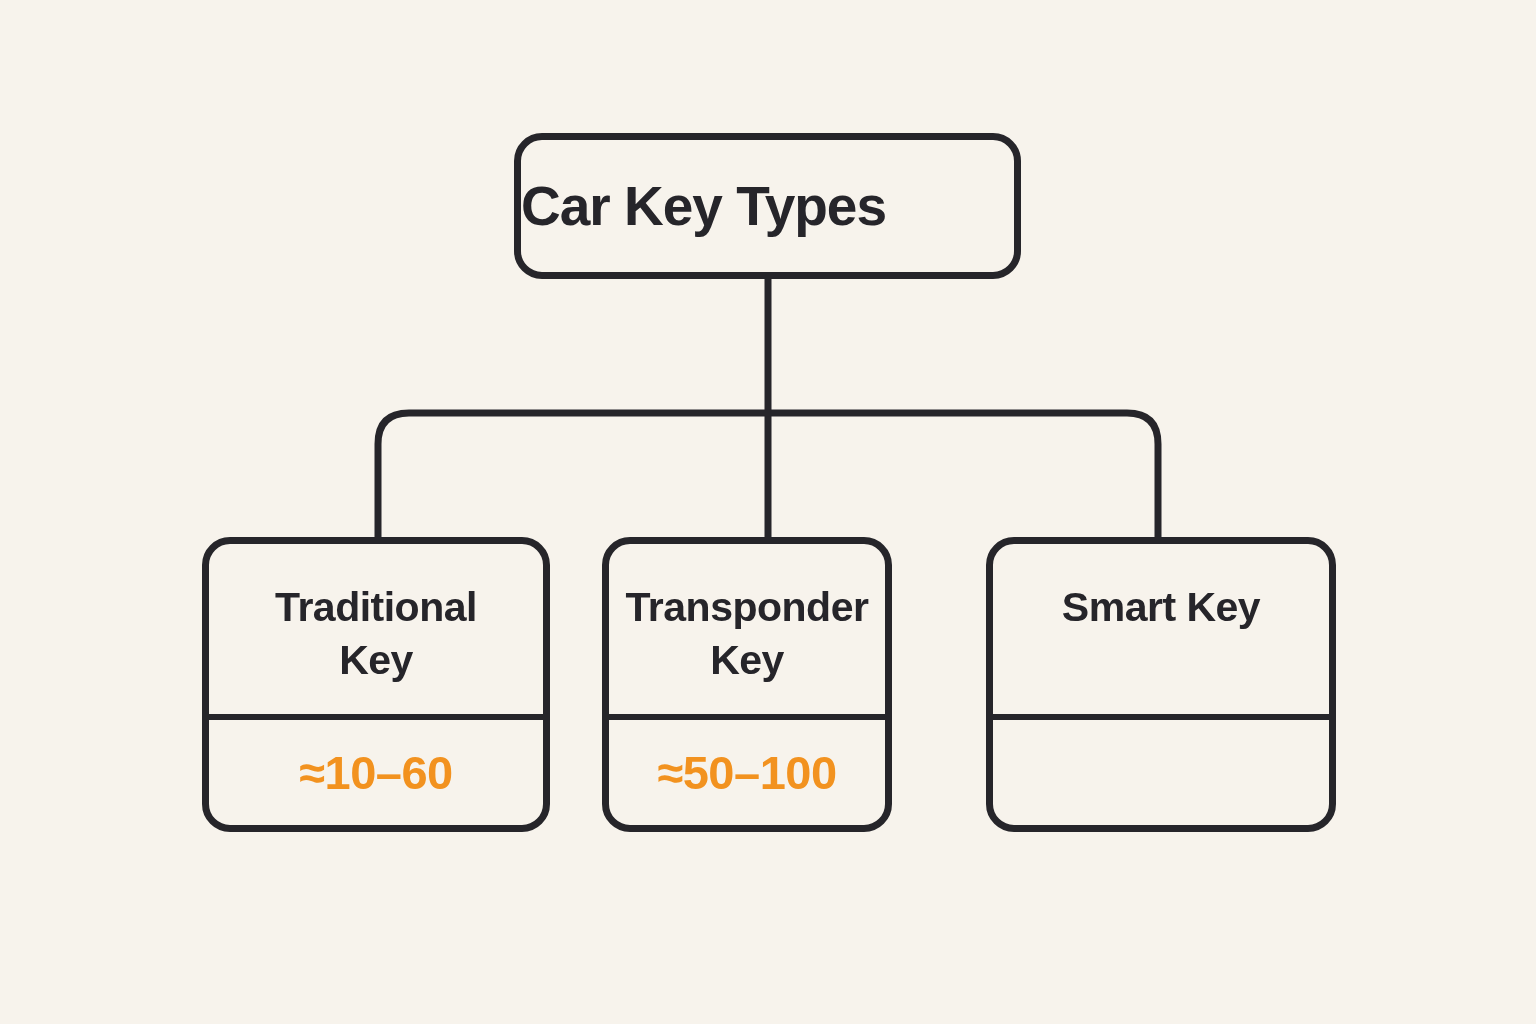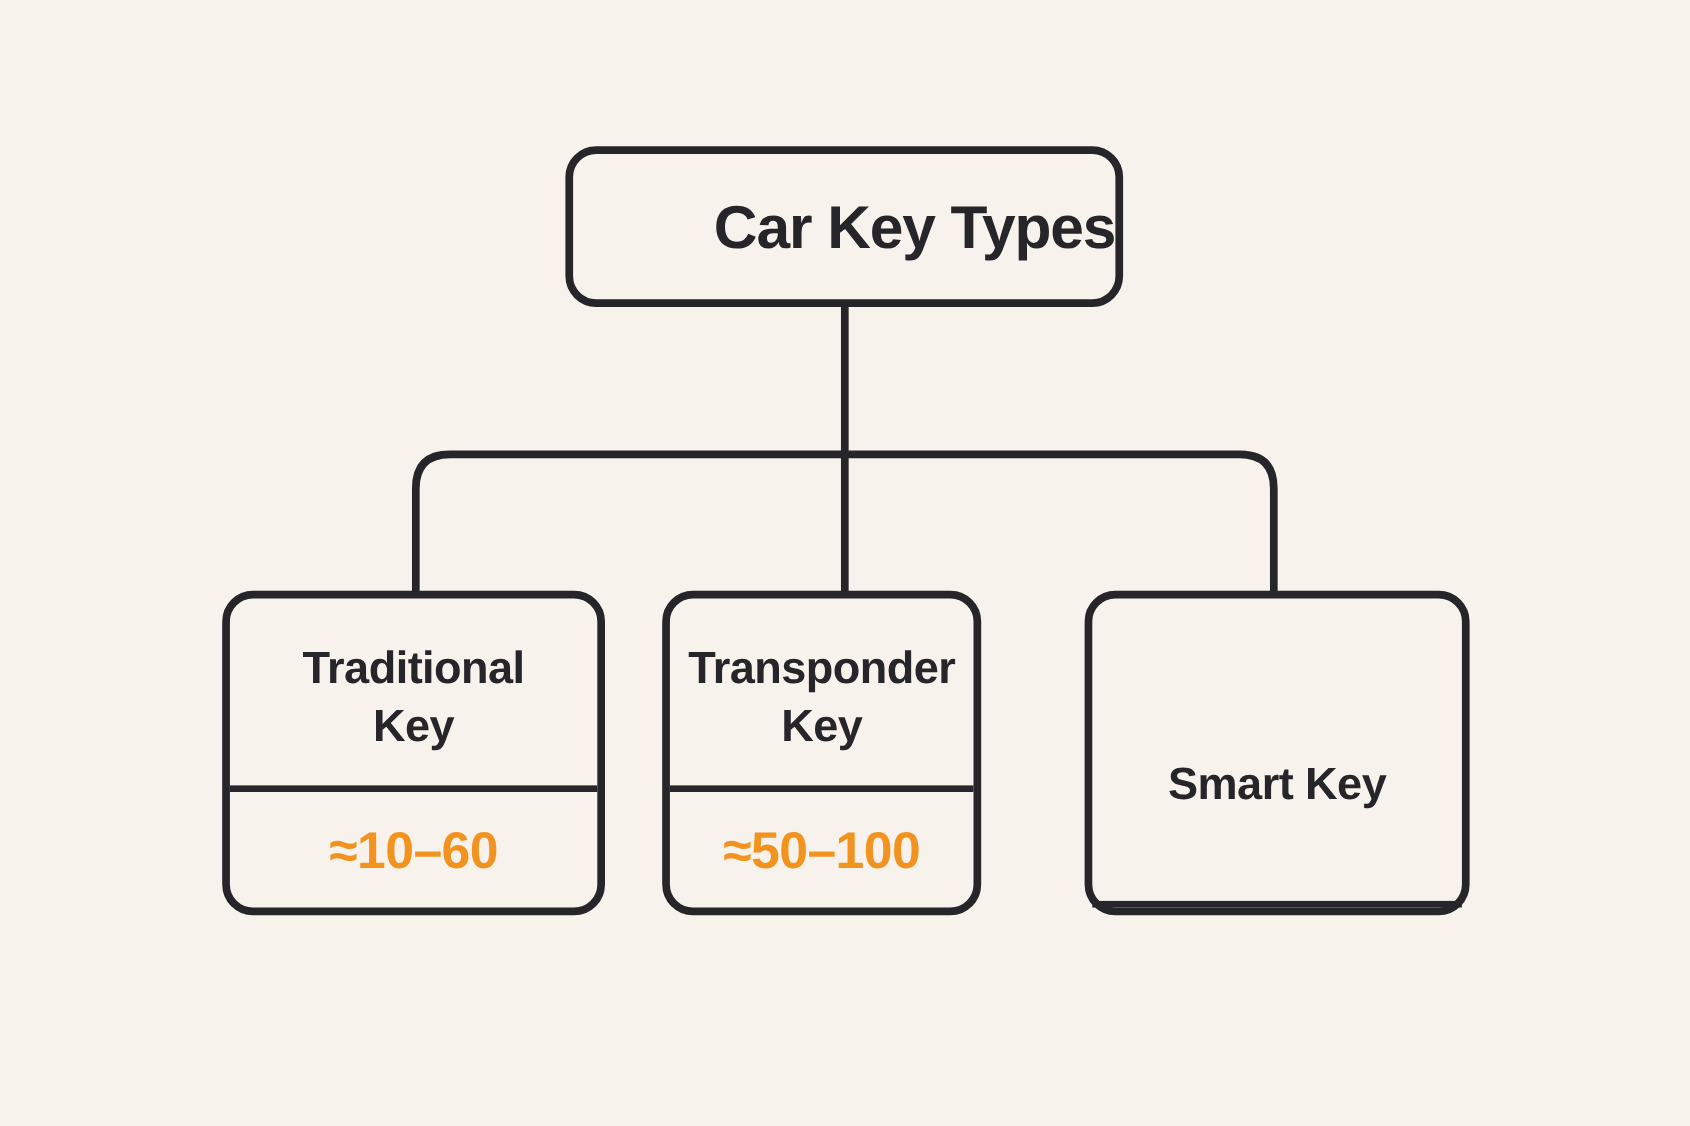--- a/index.html
+++ b/index.html
@@ -25,28 +25,27 @@
     top: 0;
   }
   .node {
     position: absolute;
     box-sizing: border-box;
     border: 7px solid #26252a;
     border-radius: 28px;
     background: #f7f3ec;
     display: flex;
     flex-direction: column;
-    justify-content: flex-end;
   }
   .root-node {
     left: 514px;
     top: 133px;
     width: 507px;
     height: 146px;
-    align-items: flex-end;
+    align-items: flex-start;
     justify-content: center;
   }
   .root-title {
     font-size: 55px;
     font-weight: bold;
     color: #26252a;
     letter-spacing: -1px;
     text-align: center;
   }
   .child-node {

